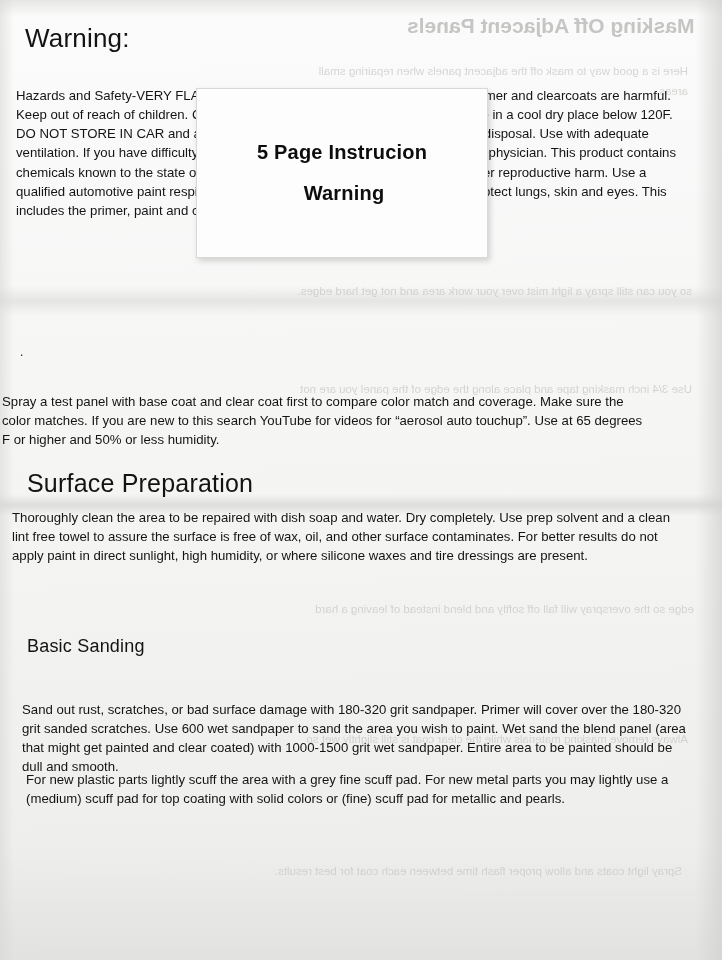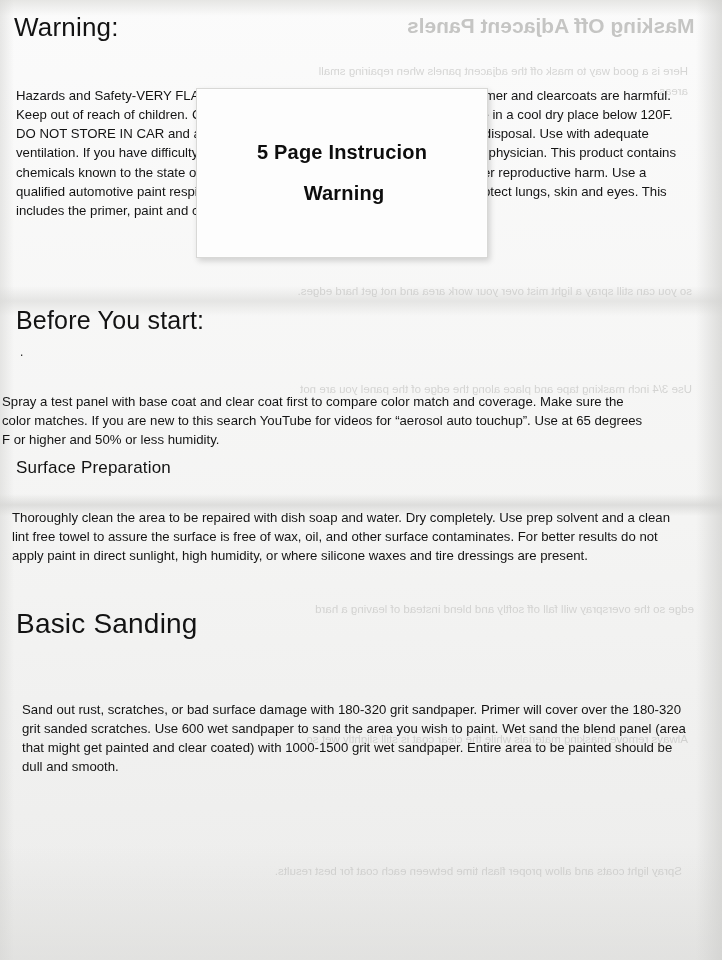--- a/index.html
+++ b/index.html
@@ -67,21 +67,21 @@
   .bleed-5 { top: 730px; right: 34px; width: 470px; }
   .bleed-6 { top: 862px; right: 40px; width: 430px; }
 
   
   .content {
     position: absolute;
     inset: 0;
     padding: 0;
   }
   h2.section {
-    margin: 0;
+    margin: 11px;
     font-family: "Liberation Sans", sans-serif;
     font-weight: 400;
     color: #131313;
     letter-spacing: .2px;
   }
   p.body {
     margin: 0;
     font-size: 13.2px;
     line-height: 1.45;
     color: #141414;
@@ -89,24 +89,24 @@
 
   .block { position: absolute; }
 
   #warning-heading { left: 14px; top: 12px; font-size: 26px; }
   #warning-text    { left: 16px; top: 86px; width: 672px; }
 
   #before-heading  { left: 16px; top: 306px; font-size: 25px; }
   #before-dot      { left: 20px; top: 345px; font-size: 12px; color:#222; }
   #before-text     { left: 2px; top: 364px; width: 646px; margin-top: 28px; }
 
-  #surface-heading { left: 16px; top: 458px; font-size: 17px; }
+  #surface-heading { left: 16px; top: 458px; font-size: 25px; }
   #surface-text    { left: 12px; top: 508px; width: 668px; }
 
-  #sanding-heading { left: 16px; top: 608px; font-size: 28px; }
+  #sanding-heading { left: 16px; top: 625px; font-size: 18px; }
   #sanding-text    { left: 22px; top: 700px; width: 664px; }
   #sanding-text2   { left: 26px; top: 770px; width: 644px; }
 
   
   #label {
     position: absolute;
     left: 196px;
     top: 88px;
     width: 290px;
     height: 168px;
@@ -149,29 +149,29 @@
   <div class="bleed bleed-para bleed-3">Use 3/4 inch masking tape and place along the edge of the panel you are not</div>
   <div class="bleed bleed-para bleed-4">edge so the overspray will fall off softly and blend instead of leaving a hard</div>
   <div class="bleed bleed-para bleed-5">Always remove masking materials while the clear coat is still slightly wet so</div>
   <div class="bleed bleed-para bleed-6">Spray light coats and allow proper flash time between each coat for best results.</div>
 
   <div class="content">
 
     <h2 class="section block" id="warning-heading">Warning:</h2>
     <p class="body block" id="warning-text">Hazards and Safety-VERY FLAMMABLE. All aerosol touch-up paint including primer and clearcoats are harmful. Keep out of reach of children. Call a physician IMMEDIATELY if swallowed. Store in a cool dry place below 120F. DO NOT STORE IN CAR and avoid freezing. Check local regulations for proper disposal. Use with adequate ventilation. If you have difficulty breathing, stop product use immediately and call physician. This product contains chemicals known to the state of California to cause birth defects, cancer and other reproductive harm. Use a qualified automotive paint respirator and WEAR safety goggles when using to protect lungs, skin and eyes. This includes the primer, paint and clearcoat.</p>
 
-    <h2 class="section block" id="before-heading">Before You start:</h2>
     <div class="block" id="before-dot">.</div>
     <p class="body block" id="before-text">Spray a test panel with base coat and clear coat first to compare color match and coverage. Make sure the color matches.  If you are new to this search YouTube for videos for “aerosol auto touchup”.  Use at 65 degrees F or higher and 50% or less humidity.</p>
 
     <h2 class="section block" id="surface-heading">Surface Preparation</h2>
     <p class="body block" id="surface-text">Thoroughly clean the area to be repaired with dish soap and water.  Dry completely. Use prep solvent and a clean lint free towel to assure the surface is free of wax, oil, and other surface contaminates. For better results do not apply paint in direct sunlight, high humidity, or where silicone waxes and tire dressings are present.</p>
 
     <h2 class="section block" id="sanding-heading">Basic Sanding</h2>
     <p class="body block" id="sanding-text">Sand out rust, scratches, or bad surface damage with 180-320 grit sandpaper. Primer will cover over the 180-320 grit sanded scratches. Use 600 wet sandpaper to sand the area you wish to paint. Wet sand the blend panel (area that might get painted and clear coated) with 1000-1500 grit wet sandpaper. Entire area to be painted should be dull and smooth.</p>
+    <p class="body block" id="sanding-text2">For new plastic parts lightly scuff the area with a grey fine scuff pad. For new metal parts you may lightly use a (medium) scuff pad for top coating with solid colors or (fine) scuff pad for metallic and pearls.</p>
   </div>
 
   <div id="label">
     <div class="label-line l1">5 Page Instrucion</div>
     <div class="label-line l2">Warning</div>
   </div>
 
 </div>
 
 </body></html>

